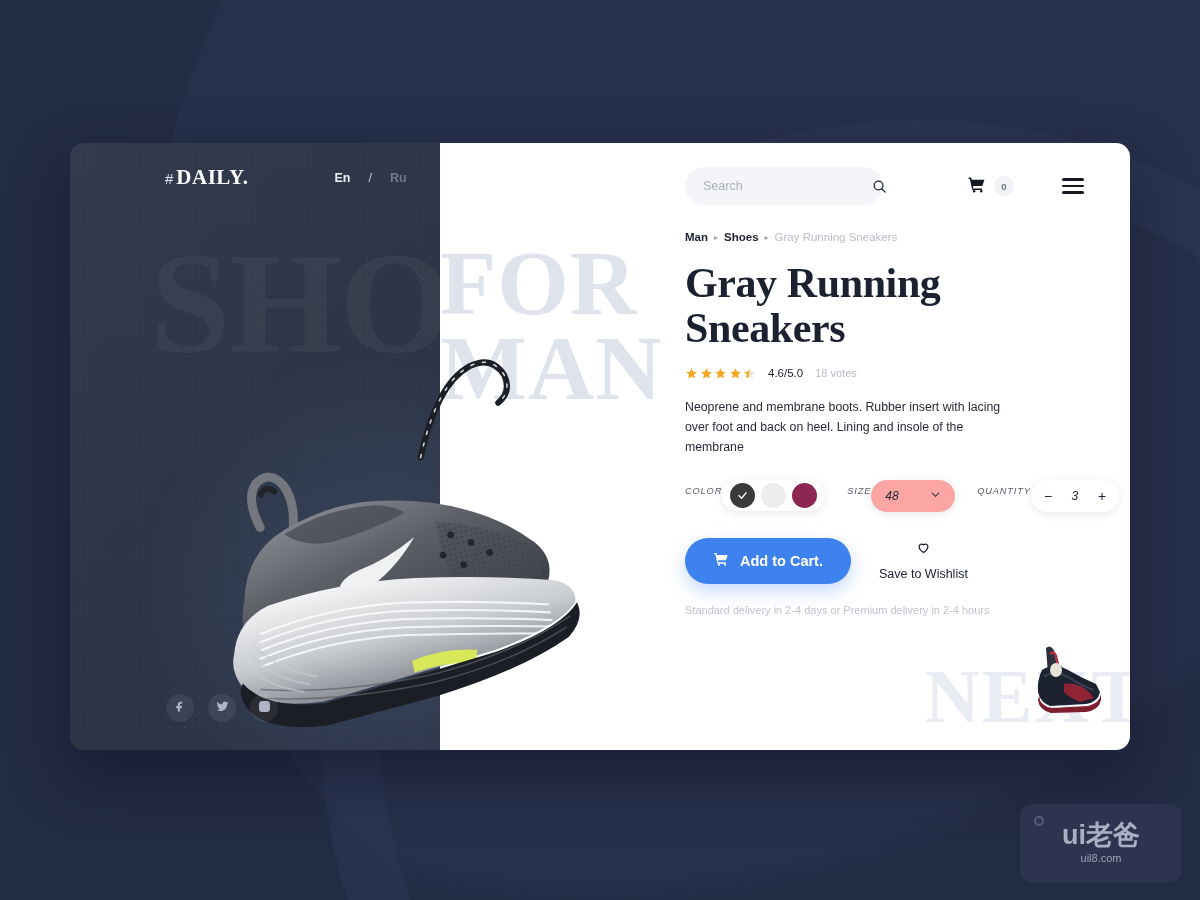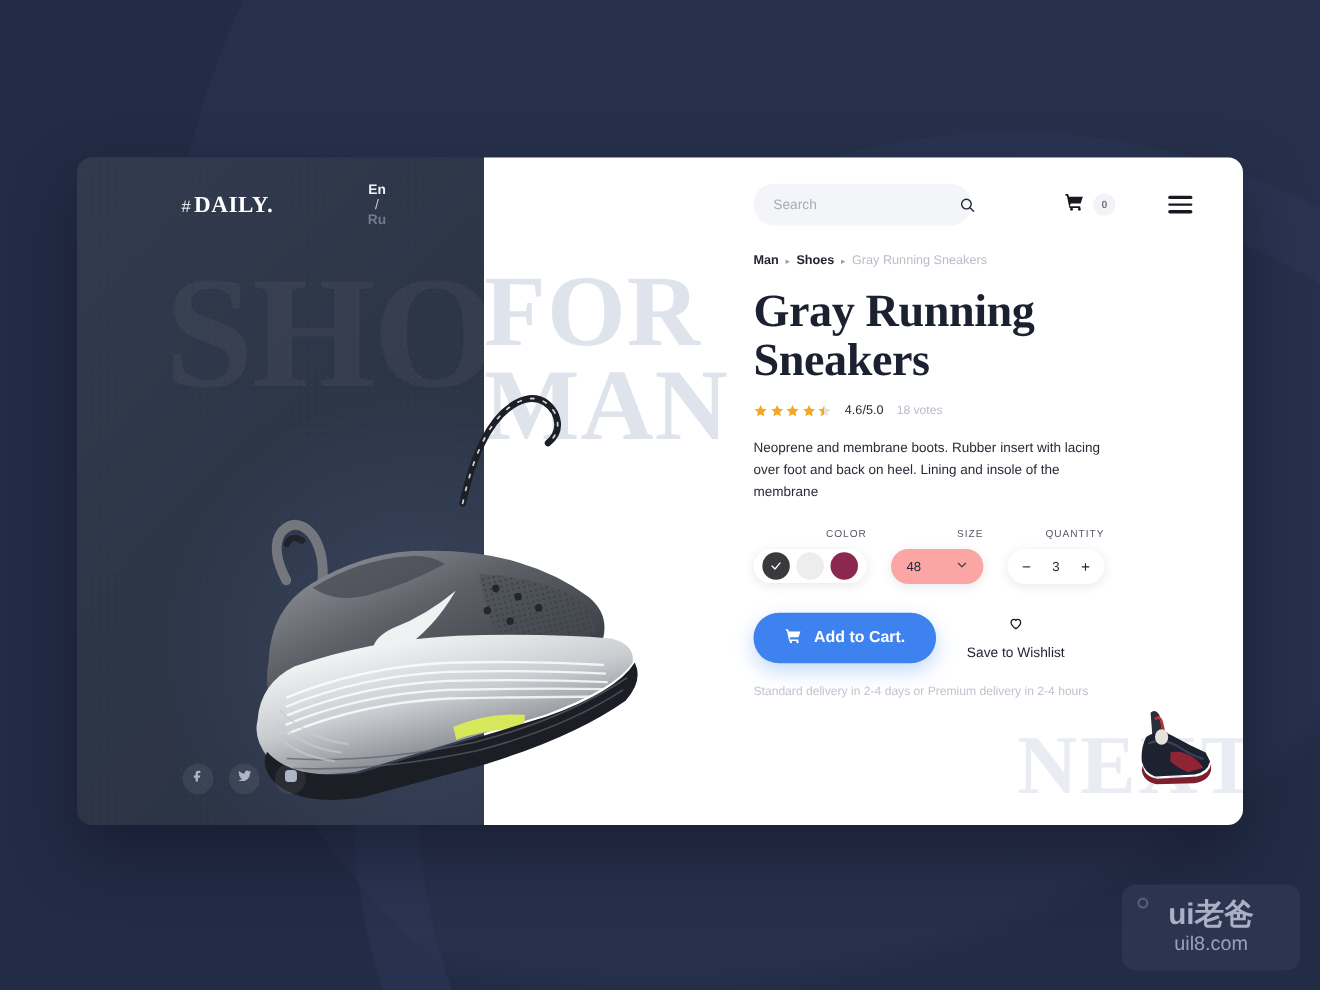--- a/index.html
+++ b/index.html
@@ -105,24 +105,23 @@
   .logo .word {
     font-family: "Liberation Serif", serif;
     font-size: 21px;
     font-weight: 700;
     letter-spacing: .5px;
     color: #ffffff;
   }
   .lang {
     display: flex;
     align-items: center;
-    gap: 0;
+    gap: 18px;
     font-size: 12.5px;
     font-weight: 700;
-    flex-direction: column;
   }
   .lang .en { color: #f0f2f6; }
   .lang .sep { color: #c8cedb; font-weight: 400; }
   .lang .ru { color: #707a90; }
 
   .watermark-shoes {
     position: absolute;
     left: 80px;
     top: 100px;
     font-family: "Liberation Serif", serif;
@@ -329,21 +328,21 @@
     color: #272c38;
     width: 338px;
     margin-bottom: 22px;
   }
 
   .options {
     display: flex;
     gap: 22px;
     margin-bottom: 26px;
   }
-  .opt { display: flex; flex-direction: column; align-items: flex-end; }
+  .opt { display: flex; flex-direction: row; align-items: center; font-style: italic; }
   .opt-label {
     font-size: 9.2px;
     letter-spacing: .9px;
     color: #555b68;
     margin-bottom: 9px;
     font-weight: 400;
   }
 
   .swatches {
     display: flex;
@@ -458,21 +457,21 @@
     border: 2px solid #555d78;
   }
   .uil8 .mark {
     font-size: 27px;
     font-weight: 700;
     color: #a9b0c4;
     letter-spacing: 0px;
     line-height: 1;
   }
   .uil8 .dom {
-    font-size: 18px;
+    font-size: 11px;
     color: #9aa1b6;
     margin-top: 3px;
   }
 </style>
 </head>
 <body>
 
 <div id="page-backdrop">
   <div class="arc"></div>
   <div class="arc2"></div>

